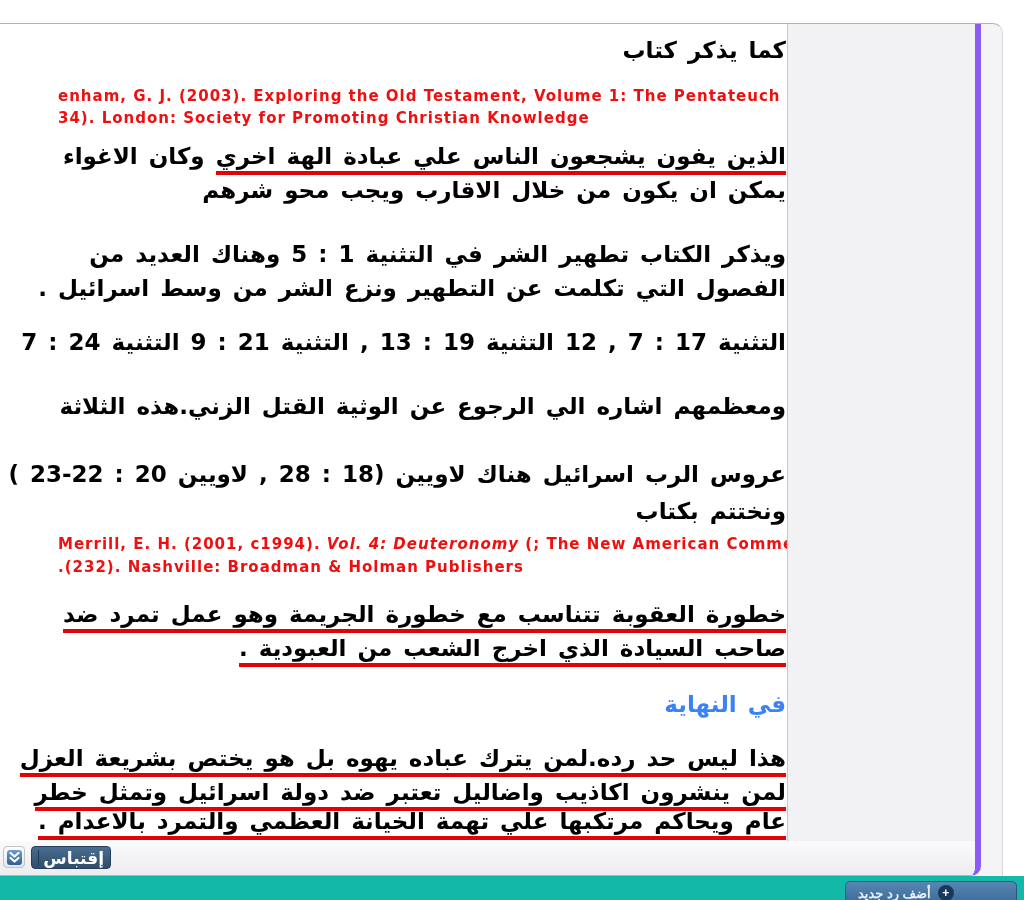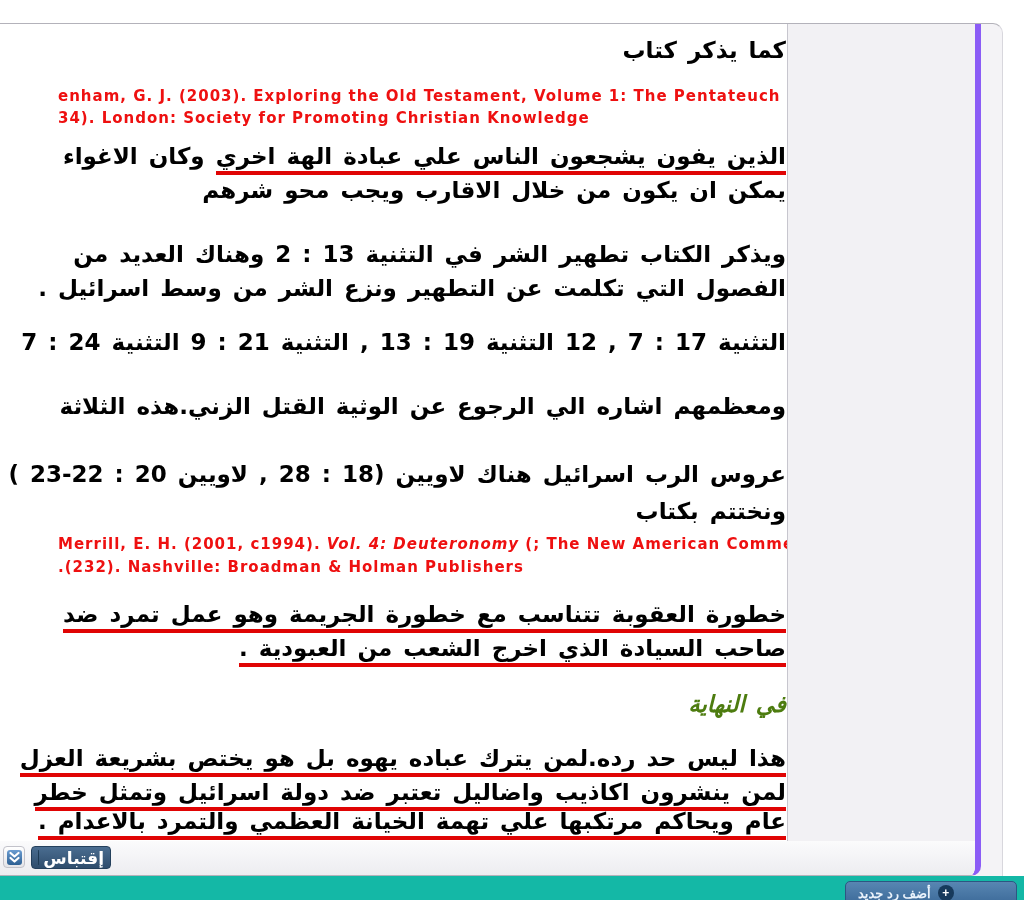--- a/index.html
+++ b/index.html
@@ -36,21 +36,21 @@
     box-sizing:border-box;
   }
   
   .aline{
     position:absolute;right:1px;height:30px;
     direction:rtl;white-space:nowrap;
     font-size:23px;font-weight:bold;color:#000;
     word-spacing:3px;z-index:3;
   }
   .u{border-bottom:4px solid #e00404;padding-bottom:2px;}
-  .redhead{color:#4d7c0f;font-style:italic;}
+  .redhead{color:#3b82f6;}
   .cit{
     position:absolute;left:18px;height:18px;
     direction:ltr;white-space:nowrap;
     font-size:15px;font-weight:bold;color:#ee1010;
     letter-spacing:1px;z-index:3;margin-left:40px;
   }
   .cit i{font-style:italic;}
   
   .footer-bar{
     position:absolute;left:0;top:817px;width:981px;height:35px;
@@ -120,21 +120,21 @@
     <div class="content-cell">
 
       <div class="aline" style="top:13px" dir="rtl">كما يذكر كتاب</div>
 
       <div class="cit" style="top:63px">enham, G. J. (2003). Exploring the Old Testament, Volume 1: The Pentateuch</div>
       <div class="cit" style="top:85px">34). London: Society for Promoting Christian Knowledge</div>
 
       <div class="aline" style="top:119px" dir="rtl"><span class="u">الذين يفون يشجعون الناس علي عبادة الهة اخري</span><span> وكان الاغواء</span></div>
       <div class="aline" style="top:153px" dir="rtl">يمكن ان يكون من خلال الاقارب ويجب محو شرهم</div>
 
-      <div class="aline" style="top:217px" dir="rtl">ويذكر الكتاب تطهير الشر في التثنية 13 : 2 وهناك العديد من</div>
+      <div class="aline" style="top:217px" dir="rtl">ويذكر الكتاب تطهير الشر في التثنية 1 : 5 وهناك العديد من</div>
       <div class="aline" style="top:251px" dir="rtl">الفصول التي تكلمت عن التطهير ونزع الشر من وسط اسرائيل .</div>
 
       <div class="aline" style="top:305px" dir="rtl">التثنية 17 : 7 , 12 التثنية 19 : 13 , التثنية 21 : 9 التثنية 24 : 7</div>
 
       <div class="aline" style="top:369px" dir="rtl">ومعظمهم اشاره الي الرجوع عن الوثية القتل الزني.هذه الثلاثة</div>
       <div class="aline" style="top:437px" dir="rtl">عروس الرب اسرائيل هناك لاويين (18 : 28 , لاويين 20 : 22-23 )</div>
 
       <div class="aline" style="top:474px" dir="rtl">ونختتم بكتاب</div>
 
       <div class="cit" style="top:511px"><span>Merrill, E. H. (2001, c1994). </span><i>Vol. 4: Deuteronomy</i><span> (; The New American Commentary</span></div>

